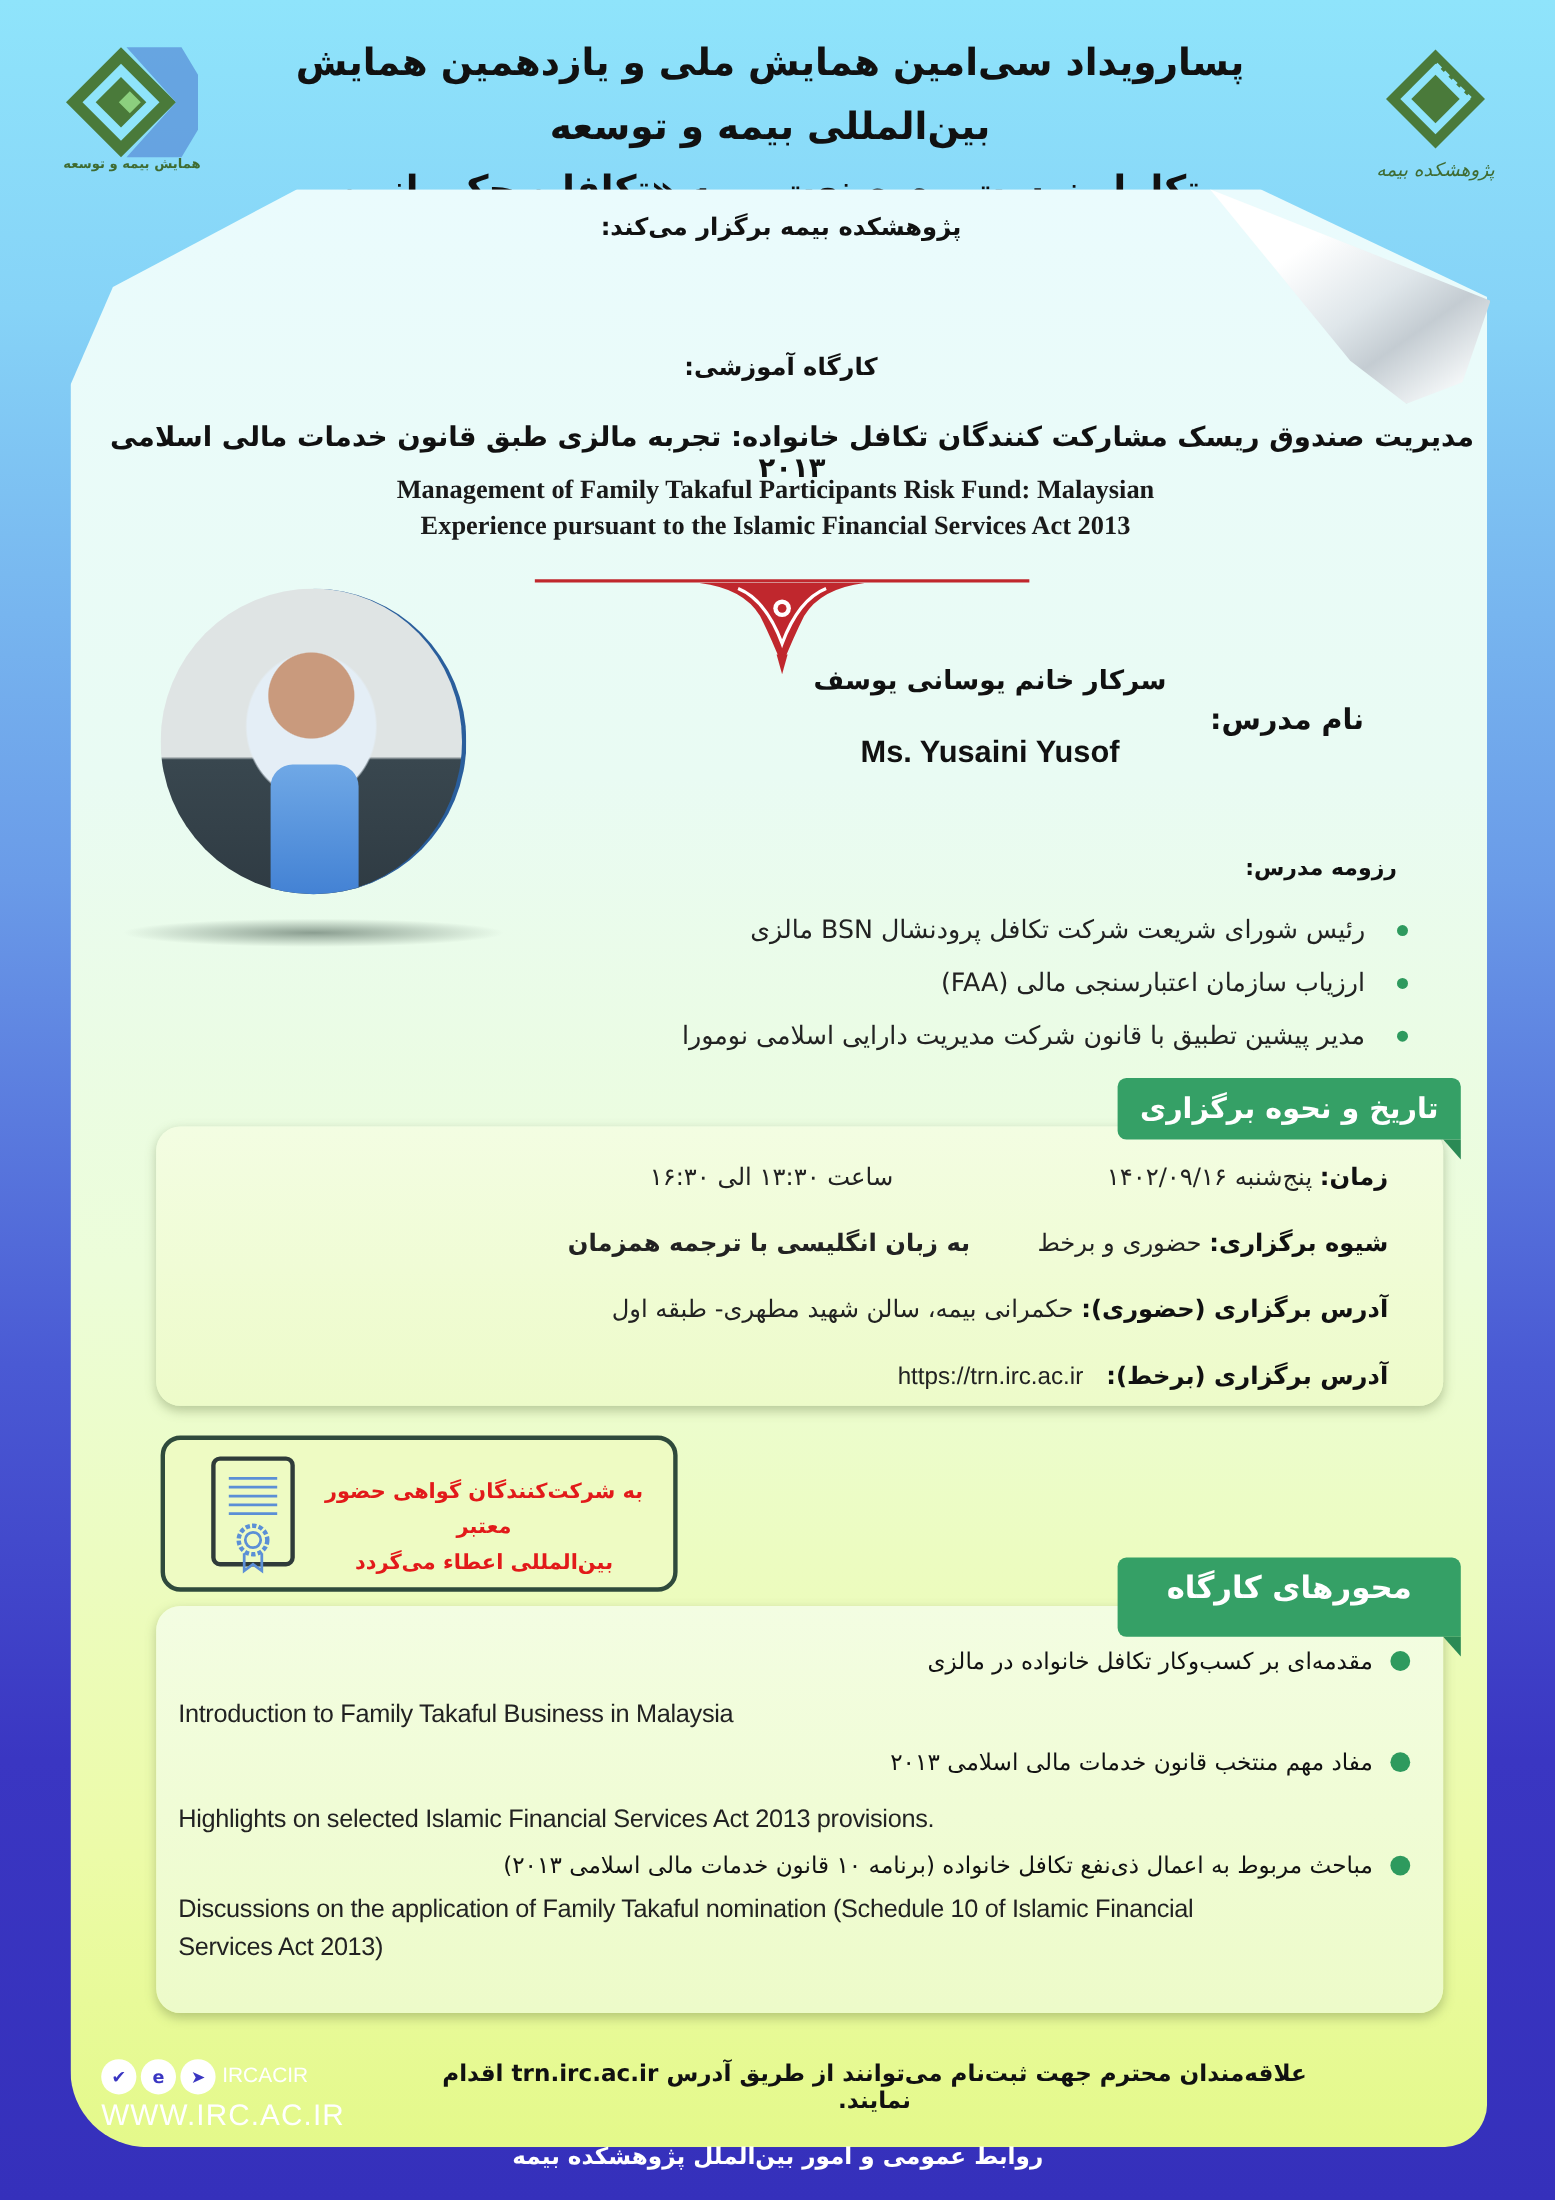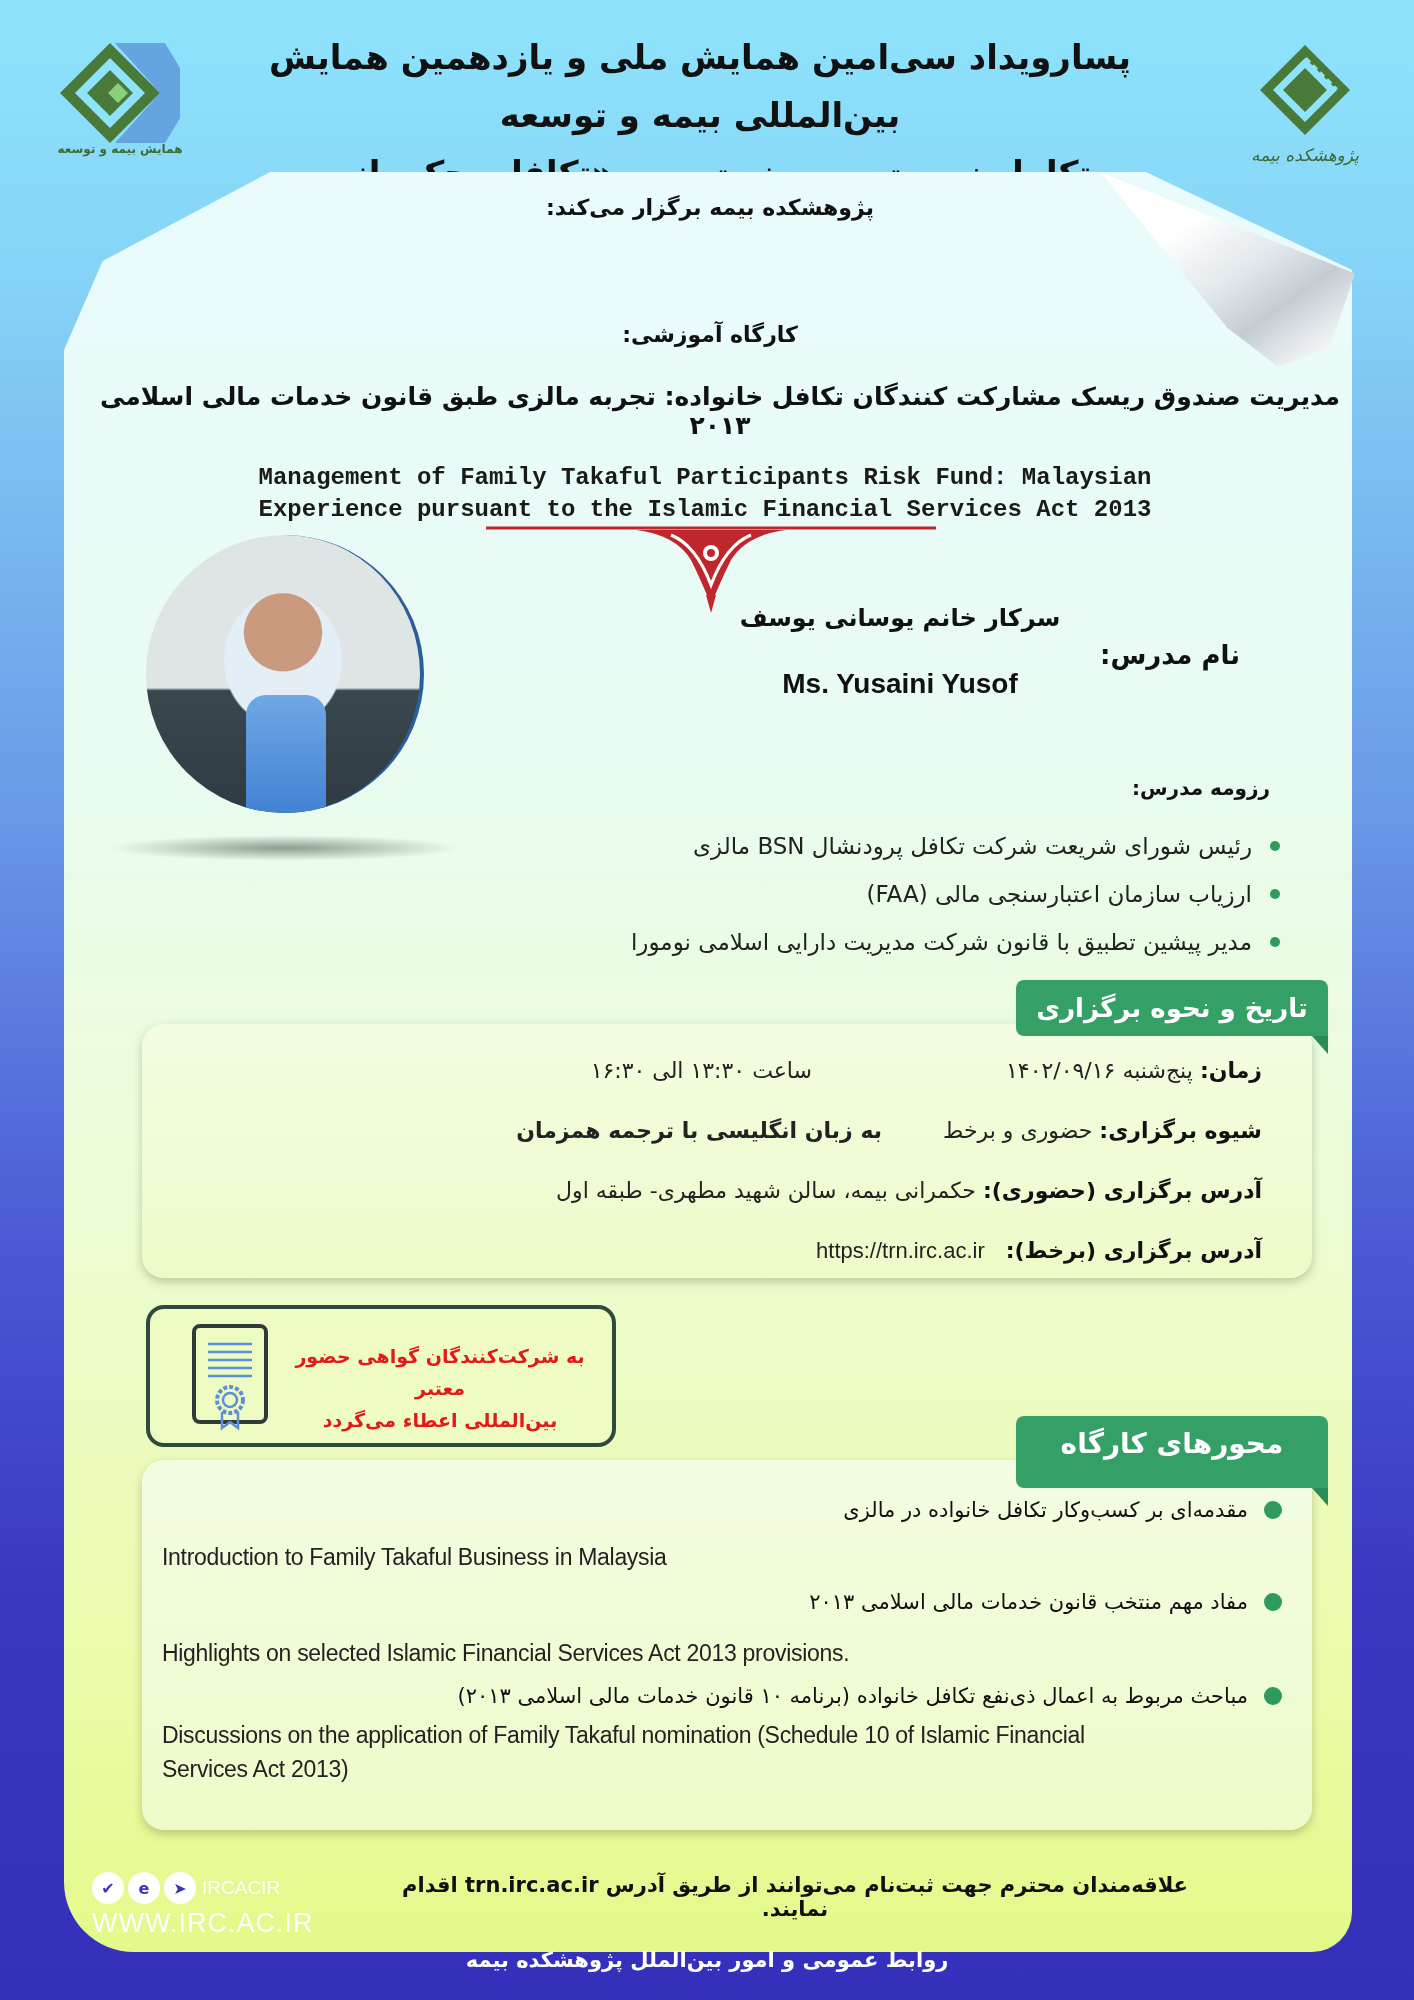--- a/index.html
+++ b/index.html
@@ -32,21 +32,21 @@
   .page-curl {
     position: absolute; left: 1100px; top: 172px; width: 255px; height: 195px;
     background: linear-gradient(145deg, #ffffff 30%, #dfe6ea 55%, #c4ccd2 70%, #f4f7f8 90%);
     clip-path: polygon(0 0, 100% 52%, 90% 90%, 70% 100%, 50% 80%);
     filter: drop-shadow(2px 4px 4px rgba(0,0,0,.25));
   }
 
   .organizer { left: 360px; width: 700px; top: 195px; text-align: center; direction: rtl; font-weight: bold; font-size: 22px; color: #111; }
   .workshop-label { left: 460px; width: 500px; top: 322px; text-align: center; direction: rtl; font-weight: bold; font-size: 22px; color: #111; letter-spacing: 1px; }
   .title-fa { left: 100px; width: 1240px; top: 382px; text-align: center; direction: rtl; font-weight: bold; font-size: 25px; color: #111; }
-  .title-en { left: 250px; width: 910px; top: 462px; text-align: center; font-family: Liberation Mono, monospace; font-weight: bold; font-size: 24px; line-height: 32px; color: #1a1a1a; }
+  .title-en { left: 250px; width: 910px; top: 430px; text-align: center; font-family: Liberation Serif, serif; font-weight: bold; font-size: 24px; line-height: 32px; color: #1a1a1a; }
 
   .ornament { left: 486px; top: 525px; width: 450px; height: 90px; }
 
   
   .photo {
     left: 146px; top: 535px; width: 278px; height: 278px; border-radius: 50%;
     background: radial-gradient(circle at 50% 35%, #c99a7d 0 17%, transparent 17.5%),
                 radial-gradient(ellipse at 50% 45%, #e4eef6 0 30%, transparent 31%),
                 linear-gradient(180deg, #dfe4e4 0%, #dfe4e4 55%, #39474f 56%, #2f3b43 100%);
     border-right: 4px solid #2a5e9c;
@@ -54,21 +54,21 @@
   }
   .photo .scarf { position: absolute; left: 100px; top: 160px; width: 80px; height: 130px; background: linear-gradient(180deg,#6fa8e6,#3f7ed2); border-radius: 20px 20px 0 0; }
   .photo-shadow { left: 110px; top: 835px; width: 350px; height: 26px; border-radius: 50%; background: radial-gradient(ellipse, rgba(60,80,70,.55) 0%, rgba(60,80,70,0) 70%); }
 
   .speaker-label { left: 1070px; top: 640px; width: 170px; direction: rtl; text-align: right; font-weight: bold; font-size: 26px; color: #111; }
   .speaker-fa { left: 700px; top: 604px; width: 400px; text-align: center; direction: rtl; font-weight: bold; font-size: 24px; color: #111; }
   .speaker-en { left: 700px; top: 668px; width: 400px; text-align: center; font-family: "Liberation Sans", sans-serif; font-weight: bold; font-size: 28px; color: #111; }
 
   .resume-title { left: 900px; top: 776px; width: 370px; direction: rtl; text-align: right; font-weight: bold; font-size: 20px; color: #111; }
   .resume-list { left: 560px; top: 822px; width: 720px; direction: rtl; list-style: none; }
-  .resume-list li { display: flex; align-items: center; gap: 18px; font-size: 23px; color: #222; height: 48px; }
+  .resume-list li { display: flex; align-items: center; gap: 29px; font-size: 23px; color: #222; height: 48px; }
   .dot-sm { width: 10px; height: 10px; border-radius: 50%; background: #2e9a5e; flex: none; }
 
   
   .tab {
     position: absolute; background: #35a066; color: #fff; font-weight: bold; direction: rtl;
     text-align: center; border-radius: 8px 8px 0 8px;
   }
   .tab::after {
     content: ""; position: absolute; right: 0; bottom: -18px; width: 0; height: 0;
     border-right: 16px solid #2b8a55; border-bottom: 18px solid transparent;

